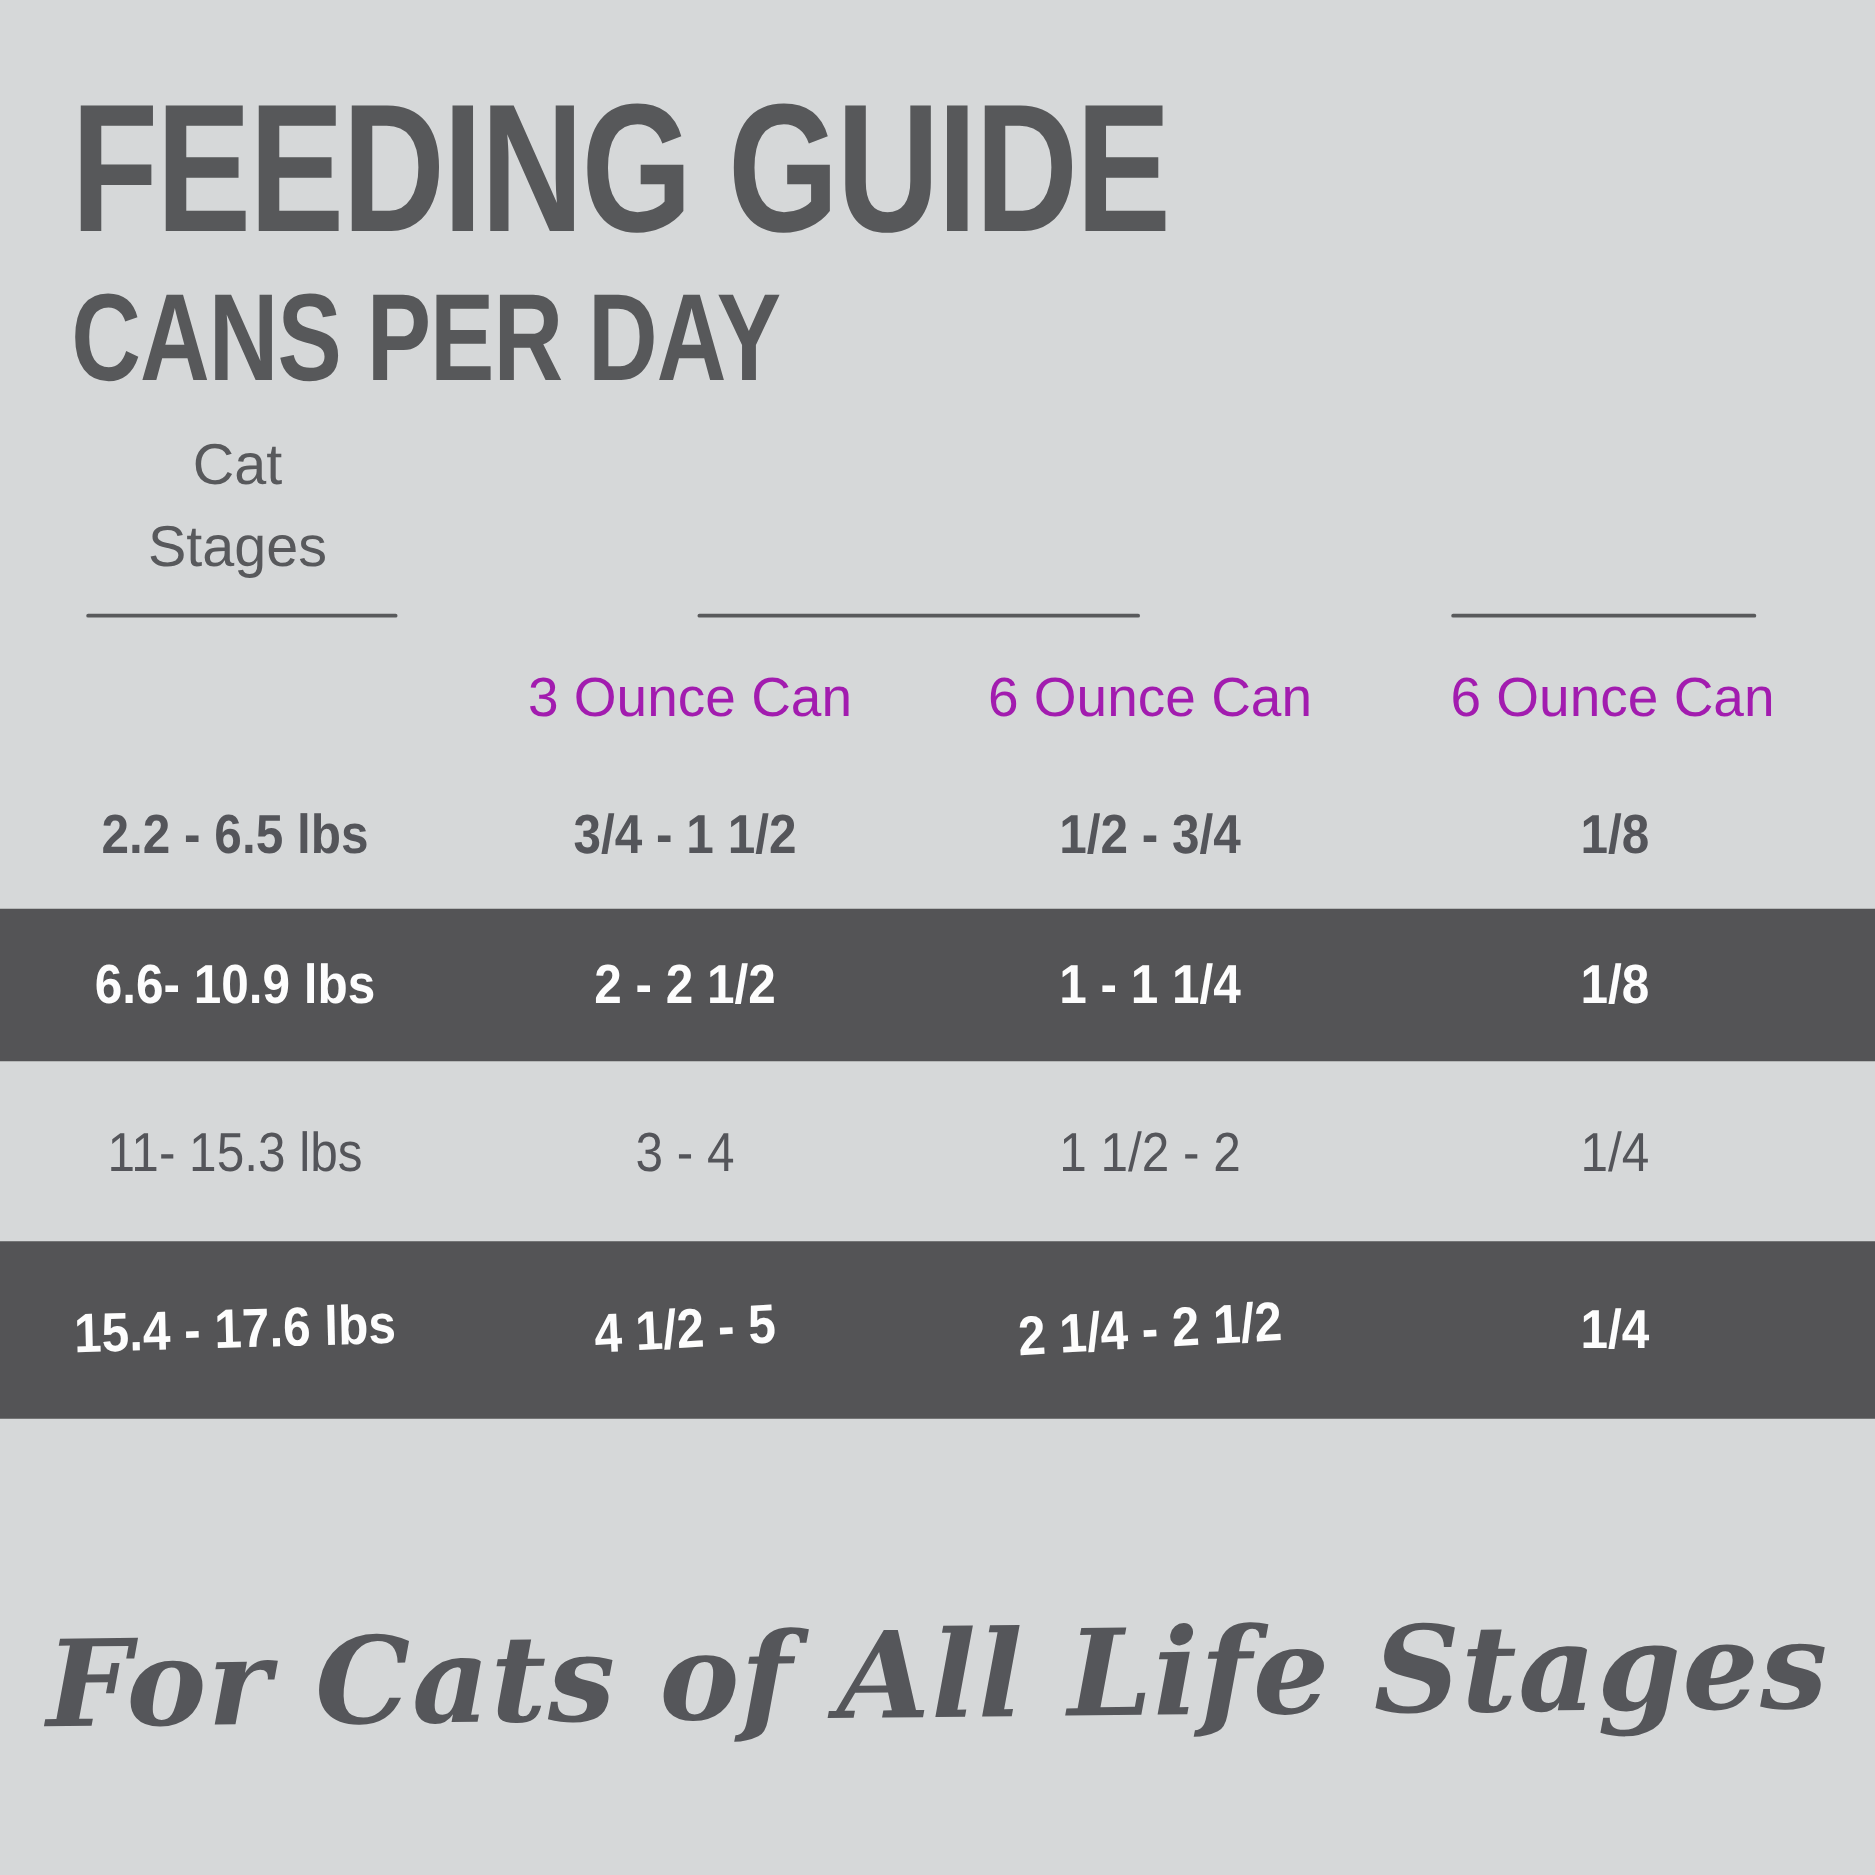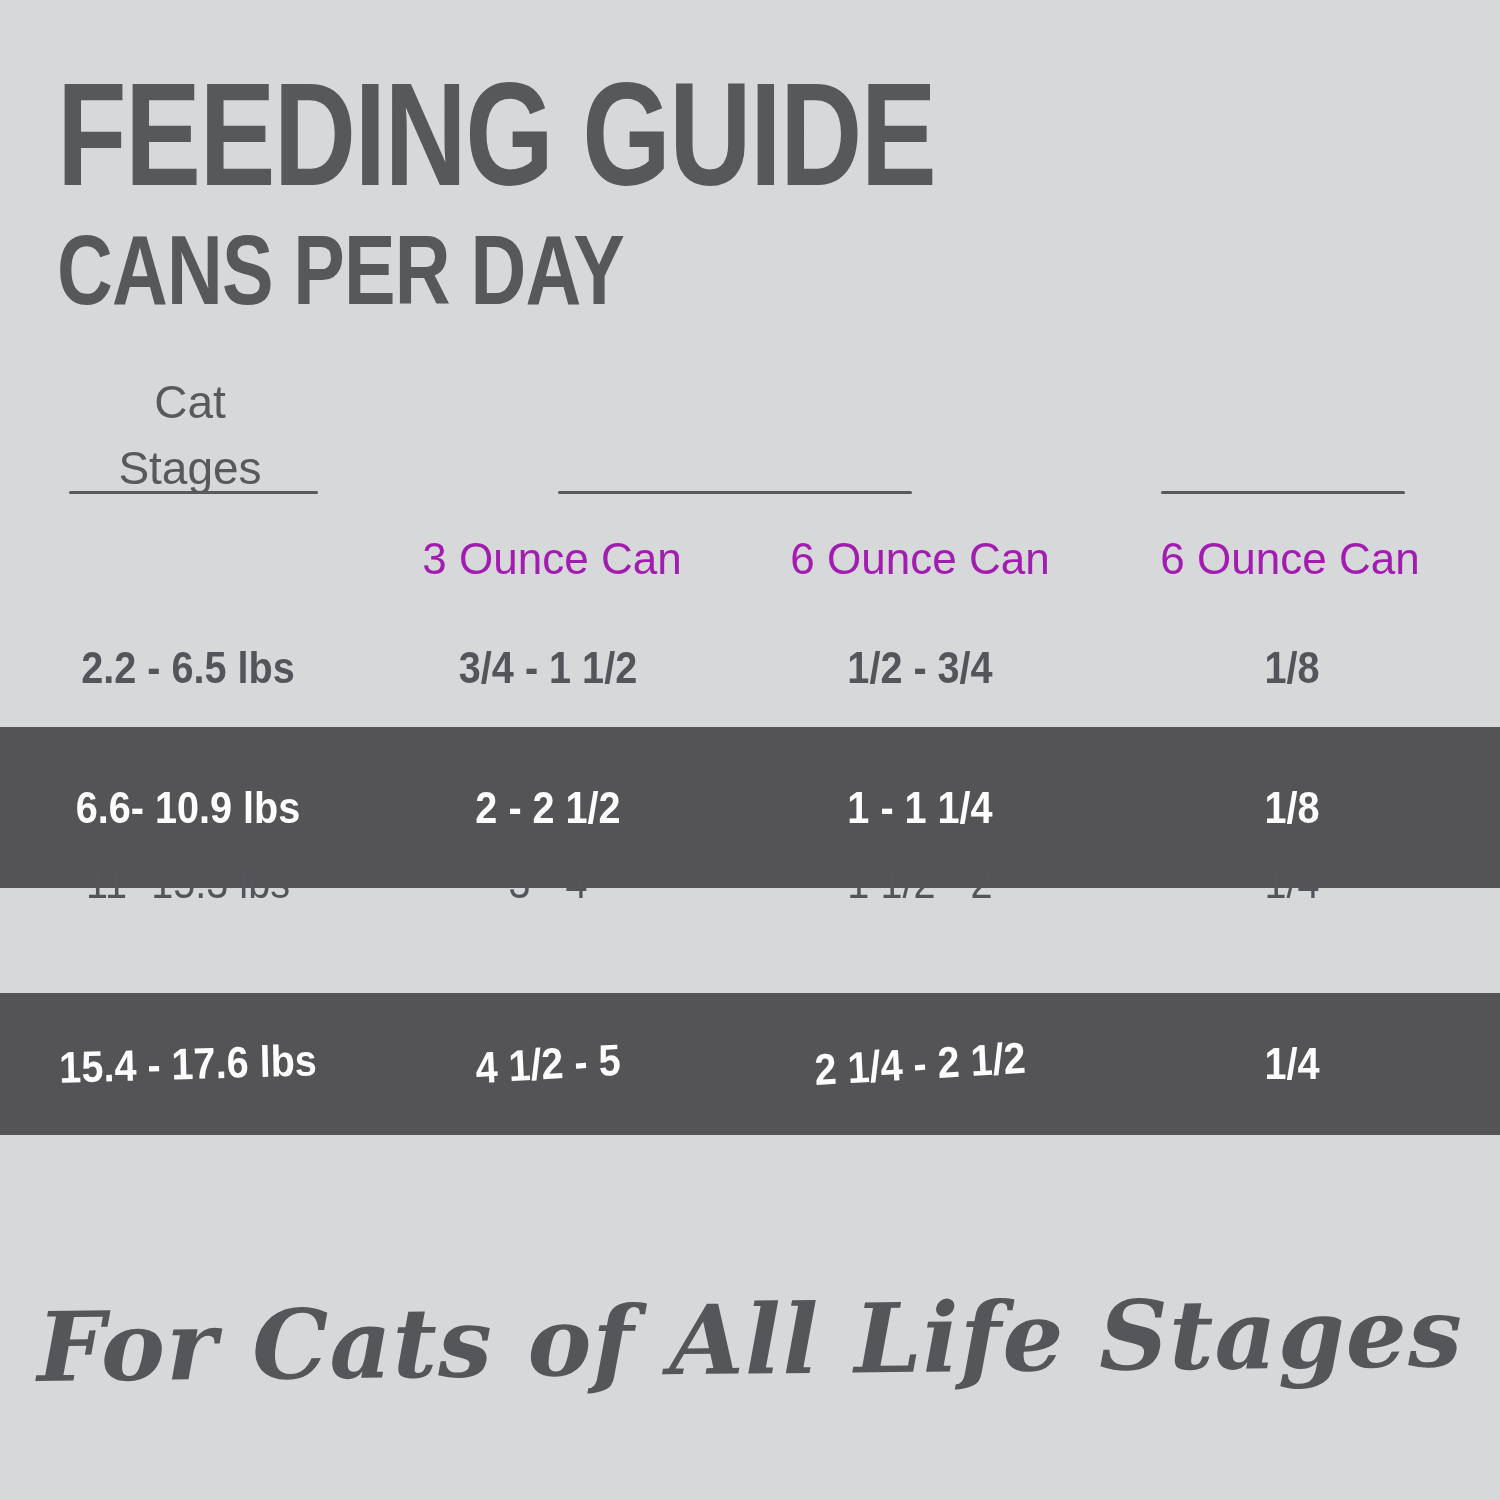--- a/index.html
+++ b/index.html
@@ -14,21 +14,21 @@
     color:#57585a;white-space:nowrap;
     transform:scaleX(0.78);transform-origin:left top;
   }
   .subtitle{
     position:absolute;left:57px;top:220px;
     font-size:99px;font-weight:800;line-height:1;letter-spacing:-1px;
     color:#57585a;white-space:nowrap;
     transform:scaleX(0.78);transform-origin:left top;
   }
   .colhdr{
-    position:absolute;top:369px;
+    position:absolute;top:338px;
     transform:translateX(-50%);
     text-align:center;font-size:46px;line-height:66px;
     color:#58595c;white-space:nowrap;
   }
   .colhdr.c1{left:190px;}
   .colhdr.c2{left:733px;}
   .colhdr.c3{left:1283px;}
   .rule{position:absolute;top:491px;height:3px;background:#595a5c;border-radius:2px;}
   .rule.r1{left:69px;width:249px;}
   .rule.r2{left:558px;width:354px;}
@@ -36,22 +36,22 @@
   .subhdr{
     position:absolute;top:534px;
     transform:translateX(-50%);
     font-size:44px;color:#a21caf;white-space:nowrap;
   }
   .subhdr.s1{left:552px;}
   .subhdr.s2{left:920px;}
   .subhdr.s3{left:1290px;}
   .row{position:absolute;left:0;width:1500px;}
   .row.r0{top:604px;height:127px;font-weight:bold;}
-  .row.r1{top:727px;height:161px;}
-  .row.r2{top:820px;height:125px;border-radius:14px;}
+  .row.r1{top:727px;height:122px;}
+  .row.r2{top:860px;height:125px;border-radius:14px;}
   .row.r3{top:993px;height:142px;}
   .row.dark{background:#545456;color:#fdfdfd;}
   .cell{
     position:absolute;top:50%;
     transform:translate(-50%,-50%) scaleX(0.9);
     font-size:44px;white-space:nowrap;color:inherit;
   }
   .row.light .cell{color:#54555a;}
   .row.dark .cell{font-weight:700;}
   .cell.k1{left:188px;}

